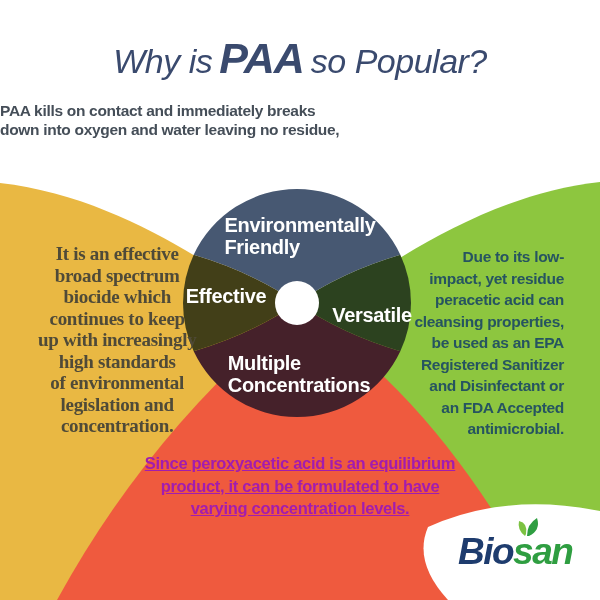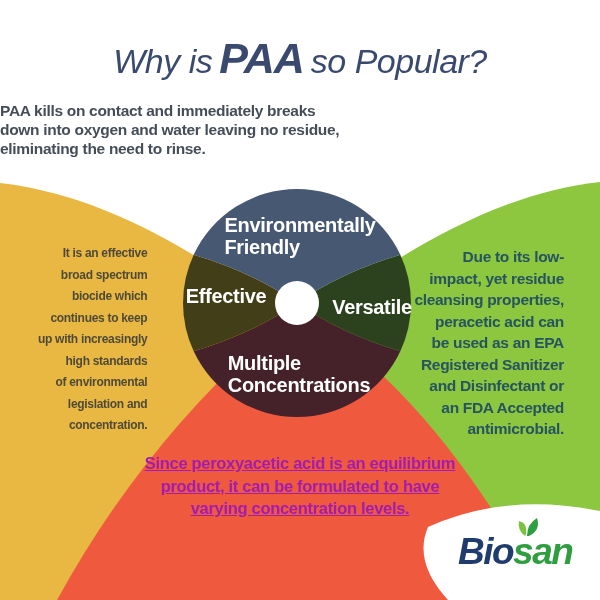--- a/index.html
+++ b/index.html
@@ -9,29 +9,29 @@
 
   .title{position:absolute;top:34px;left:0;right:0;text-align:center;font-style:italic;white-space:nowrap;}
   .title .pre,.title .post{font-size:34px;font-weight:400;letter-spacing:-0.5px;}
   .title .em{font-size:43px;font-weight:700;margin:0 7px;letter-spacing:-1px;}
 
   .subtitle{position:absolute;top:101px;left:0;right:0;text-align:left;
             font-size:15.5px;font-weight:700;line-height:19px;letter-spacing:-0.3px;}
   .subtitle span,.panel span,.wheel-label span{display:block;}
 
   .panel{position:absolute;font-weight:700;letter-spacing:-0.3px;}
-  .panel-left{left:38px;top:243px;font-size:12px;line-height:21.5px;text-align:right;}
+  .panel-left{left:38px;top:243px;font-size:19px;line-height:21.5px;text-align:center;font-family:Liberation Serif, serif;}
   .panel-right{right:36px;top:246px;font-size:15.5px;line-height:21.5px;text-align:right;}
   .panel-bottom{left:0;right:0;top:452px;font-size:16.5px;line-height:22.5px;text-align:center;}
 
   .wheel-label{position:absolute;transform:translateX(-50%);text-align:left;
                font-weight:700;font-size:20px;line-height:22px;letter-spacing:-0.3px;white-space:nowrap;}
   .lbl-top{left:300px;top:214px;}
   .lbl-left{left:226px;top:285px;}
-  .lbl-right{left:372px;top:296px;}
+  .lbl-right{left:372px;top:304px;}
   .lbl-bottom{left:299px;top:352px;}
 
   .logo{position:absolute;left:458px;top:531px;font-style:italic;font-weight:700;
         font-size:37px;letter-spacing:-1.5px;white-space:nowrap;}
   .logo .leaf{position:absolute;left:55px;top:-17px;}
 </style>
 </head>
 <body>
 
 <div class="canvas">
@@ -50,40 +50,39 @@
     </g>
   </svg>
 
   <div class="title" style="color: rgb(58, 74, 110);">
     <span class="pre">Why is</span><span class="em">PAA</span><span class="post">so Popular?</span>
   </div>
 
   <div class="subtitle" style="color: rgb(69, 78, 88);">
     <span>PAA kills on contact and immediately breaks</span>
     <span>down into oxygen and water leaving no residue,</span>
-    <span>eliminating the need to rinse.</span>
   </div>
 
   <div class="panel panel-left" style="color: rgb(79, 74, 56);">
     <span>It is an effective</span>
     <span>broad spectrum</span>
     <span>biocide which</span>
     <span>continues to keep</span>
     <span>up with increasingly</span>
     <span>high standards</span>
     <span>of environmental</span>
     <span>legislation and</span>
     <span>concentration.</span>
   </div>
 
   <div class="panel panel-right" style="color: rgb(38, 84, 96);">
     <span>Due to its low-</span>
     <span>impact, yet residue</span>
+    <span>peracetic acid can</span>
     <span>cleansing properties,</span>
-    <span>peracetic acid can</span>
     <span>be used as an EPA</span>
     <span>Registered Sanitizer</span>
     <span>and Disinfectant or</span>
     <span>an FDA Accepted</span>
     <span>antimicrobial.</span>
   </div>
 
   <div class="panel panel-bottom" style="color: #a21caf; text-decoration: underline;">
     <span>Since peroxyacetic acid is an equilibrium</span>
     <span>product, it can be formulated to have</span>

